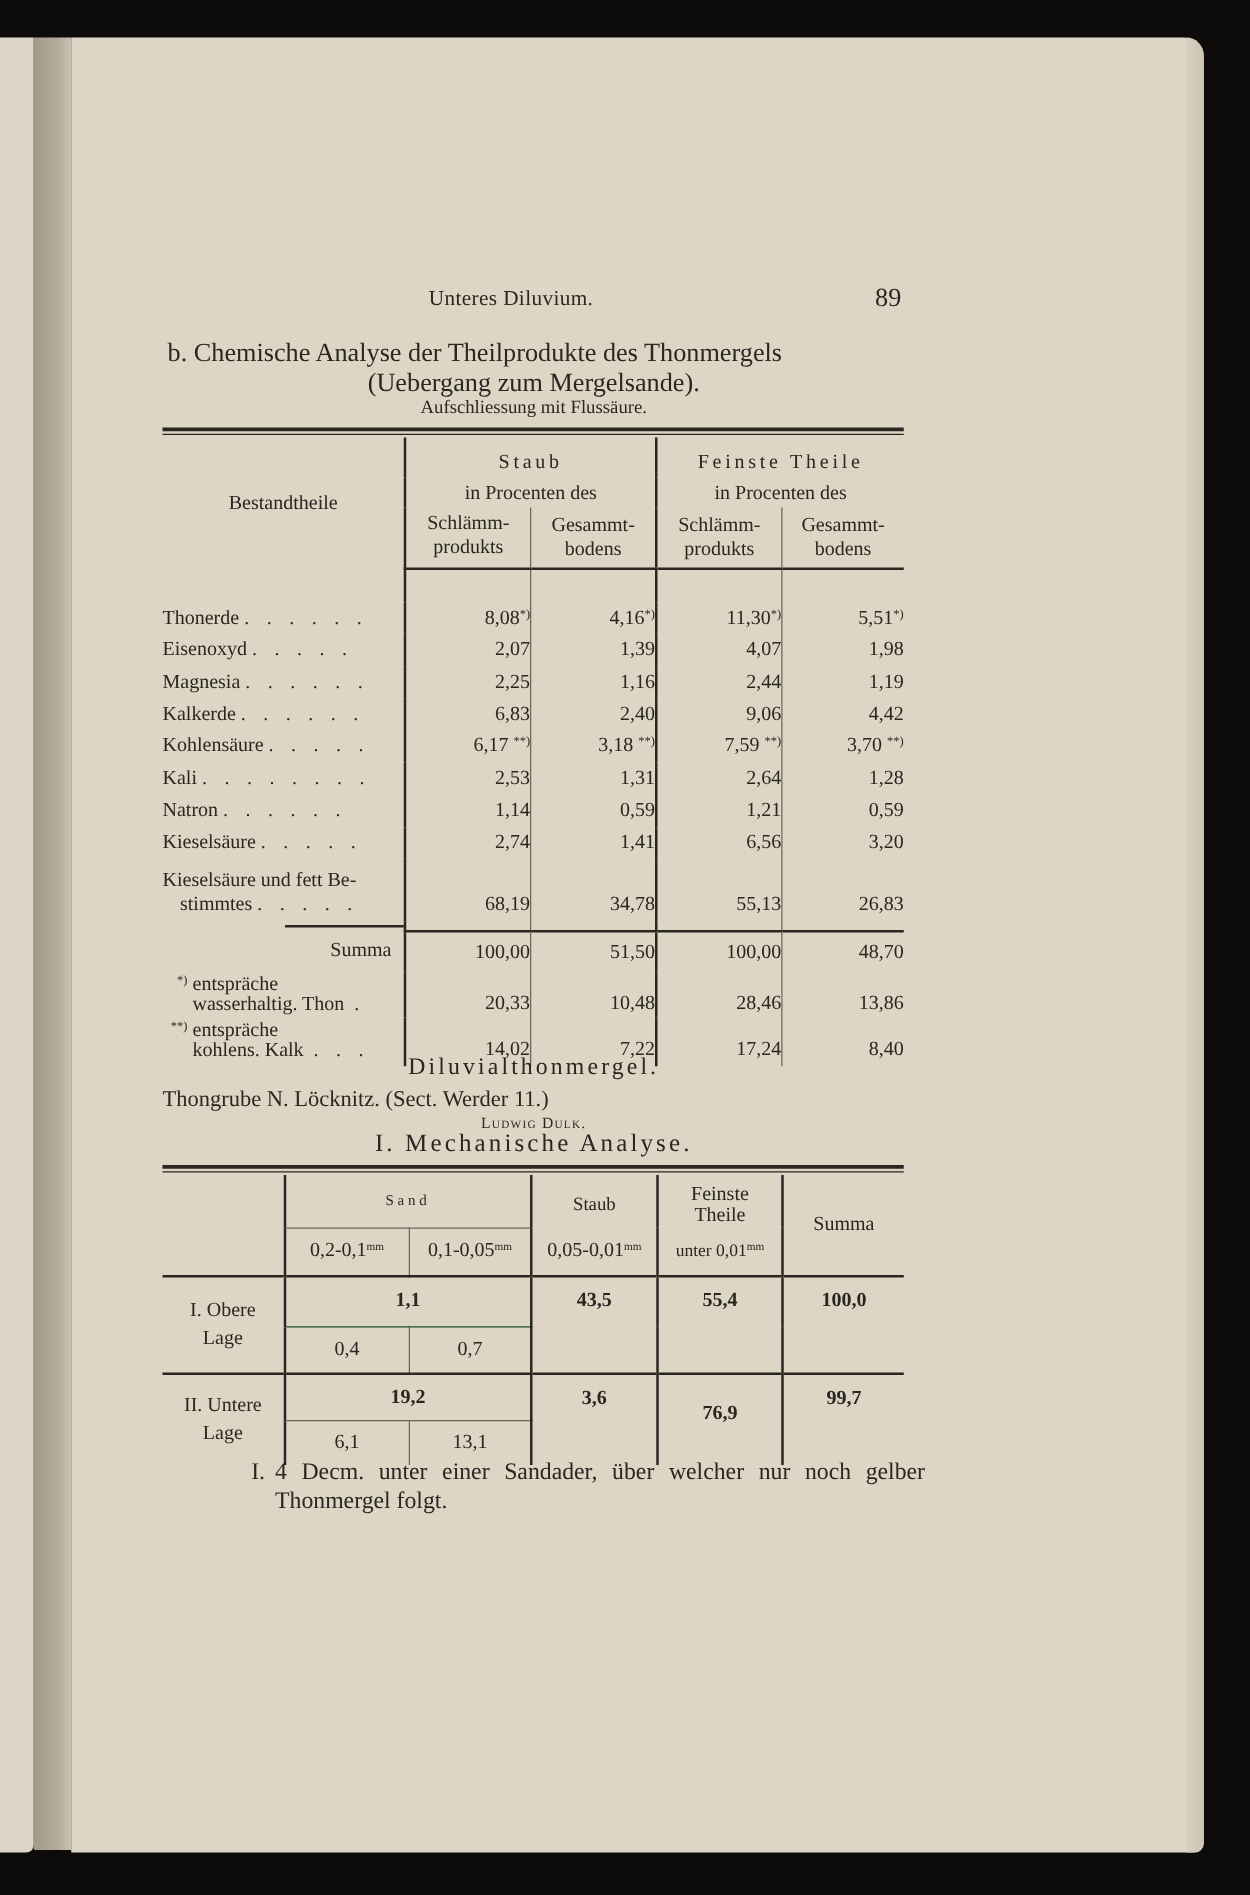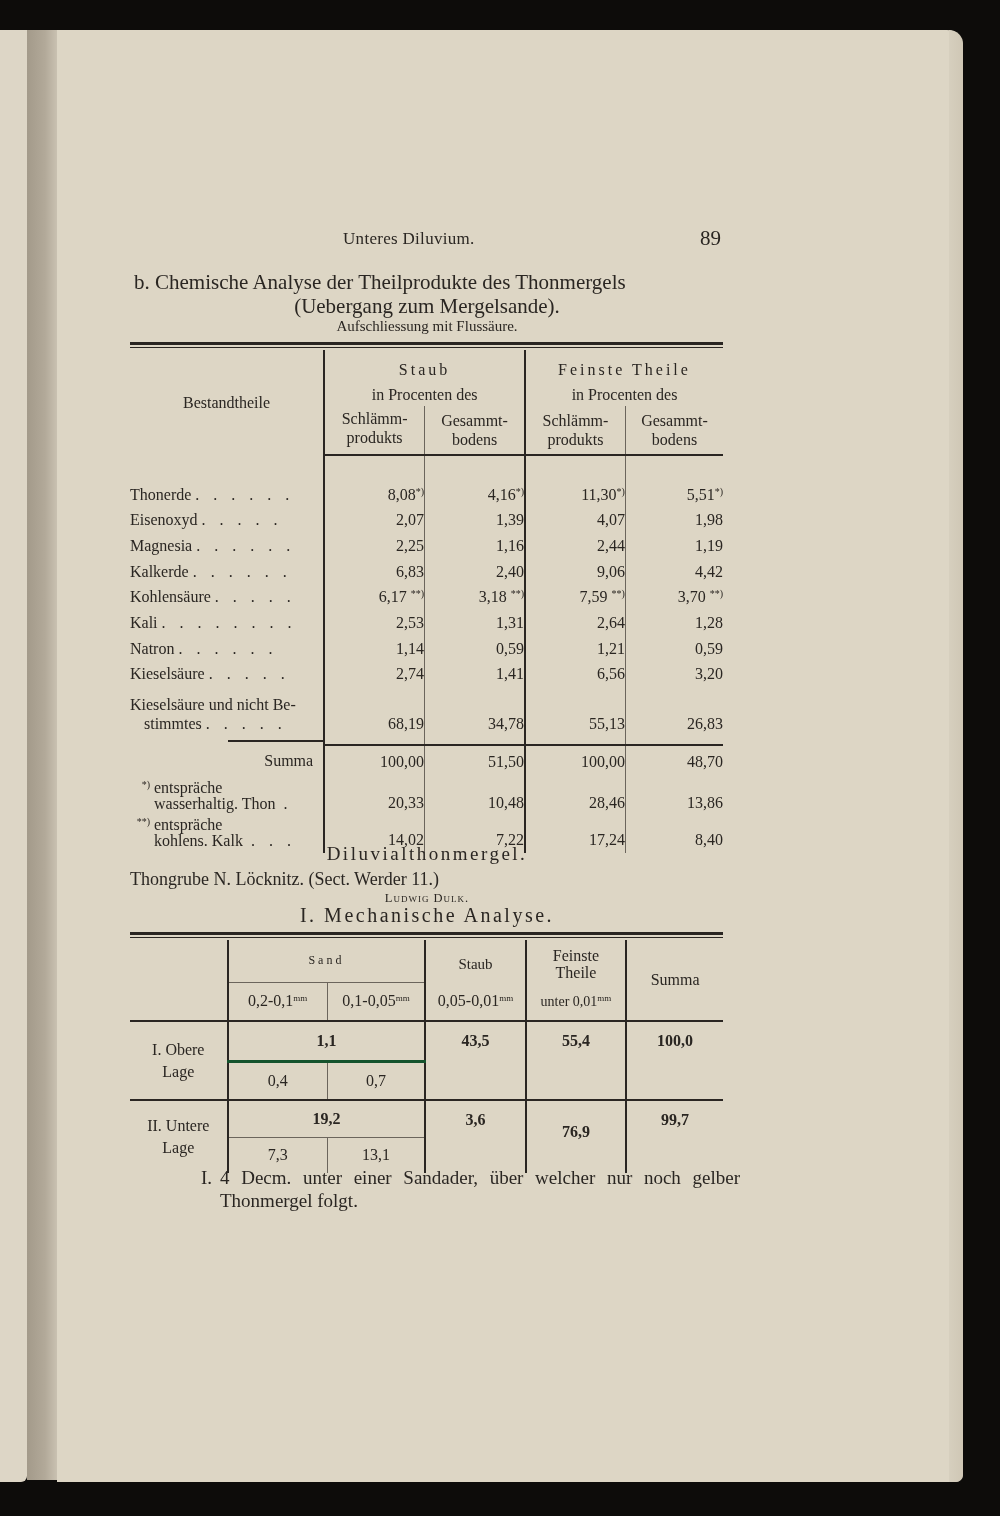--- a/index.html
+++ b/index.html
@@ -178,21 +178,21 @@
       <td class="num vl-thin">0,59</td>
     </tr>
     <tr class="bodyrow">
       <td class="label"><span>Kieselsäure</span> <span class="dots">. . . . .</span></td>
       <td class="num vl-thick">2,74</td>
       <td class="num vl-thin">1,41</td>
       <td class="num vl-thick">6,56</td>
       <td class="num vl-thin">3,20</td>
     </tr>
     <tr class="bodyrow">
-      <td class="label" style="line-height:19px;height:46px;vertical-align:bottom;padding-bottom:4px"><span>Kieselsäure und nicht Be-</span><br><span style="padding-left:14px">stimmtes</span> <span class="dots">. . . . .</span></td>
+      <td class="label" style="line-height:19px;height:46px;vertical-align:bottom;padding-bottom:4px"><span>Kieselsäure und fett Be-</span><br><span style="padding-left:14px">stimmtes</span> <span class="dots">. . . . .</span></td>
       <td class="num vl-thick" style="vertical-align:bottom;padding-bottom:4px">68,19</td>
       <td class="num vl-thin" style="vertical-align:bottom;padding-bottom:4px">34,78</td>
       <td class="num vl-thick" style="vertical-align:bottom;padding-bottom:4px">55,13</td>
       <td class="num vl-thin" style="vertical-align:bottom;padding-bottom:4px">26,83</td>
     </tr>
     <tr style="height:8px">
       <td style="height:6px">
             <div style="margin-left:98px;border-bottom:2px solid #2a2622"></div>
           </td>
       <td class="vl-thick" style="border-bottom:2px solid #2a2622"></td>
@@ -248,42 +248,42 @@
       <td class="w2 vl-thin"><span>0,1-0,05</span><span class="sm-sup">mm</span></td>
       <td class="vl-thick"><span>0,05-0,01</span><span class="sm-sup">mm</span></td>
       <td class="vl-thick" style="font-size:14px"><span>unter 0,01</span><span class="sm-sup">mm</span></td>
     </tr>
     <tr>
           <td colspan="6" style="height:0;border-top:2px solid #2a2622"></td>
         </tr>
 
     <tr>
       <td rowspan="2" style="line-height:22px;height:76px"><span>I. Obere</span><br><span>Lage</span></td>
-      <td class="vl-thick bold" colspan="2" style="height:38px;border-bottom:3px solid #14532d">1,1</td>
+      <td class="vl-thick bold" colspan="2" style="height:38px;border-bottom:1px solid #14532d">1,1</td>
       <td class="vl-thick bold" rowspan="2" style="vertical-align:top;padding-top:10px">43,5</td>
       <td class="vl-thick bold" rowspan="2" style="vertical-align:top;padding-top:10px">55,4</td>
       <td class="vl-thick bold" rowspan="2" style="vertical-align:top;padding-top:10px">100,0</td>
     </tr>
     <tr>
       <td class="vl-thick" style="height:36px">0,4</td>
       <td class="vl-thin">0,7</td>
     </tr>
     <tr>
           <td colspan="6" style="height:0;border-top:2px solid #2a2622"></td>
         </tr>
 
     <tr>
       <td rowspan="2" style="line-height:22px;height:72px"><span>II. Untere</span><br><span>Lage</span></td>
       <td class="vl-thick bold" colspan="2" style="height:34px;border-bottom:1px solid #6b655c">19,2</td>
       <td class="vl-thick bold" rowspan="2" style="vertical-align:top;padding-top:10px">3,6</td>
       <td class="vl-thick bold" rowspan="2" style="vertical-align:top;padding-top:22px">76,9</td>
       <td class="vl-thick bold" rowspan="2" style="vertical-align:top;padding-top:10px">99,7</td>
     </tr>
     <tr>
-      <td class="vl-thick" style="height:34px">7,3</td>
+      <td class="vl-thick" style="height:34px">6,1</td>
       <td class="vl-thin">13,1</td>
     </tr>
   </tbody>
     </table>
 </div>
 
 <div class="abs notes">
   <div class="note">
     <span class="nm">I.</span>
     <span class="tx">4 Decm. unter einer Sandader, über welcher nur noch gelber Thonmergel folgt.</span>

